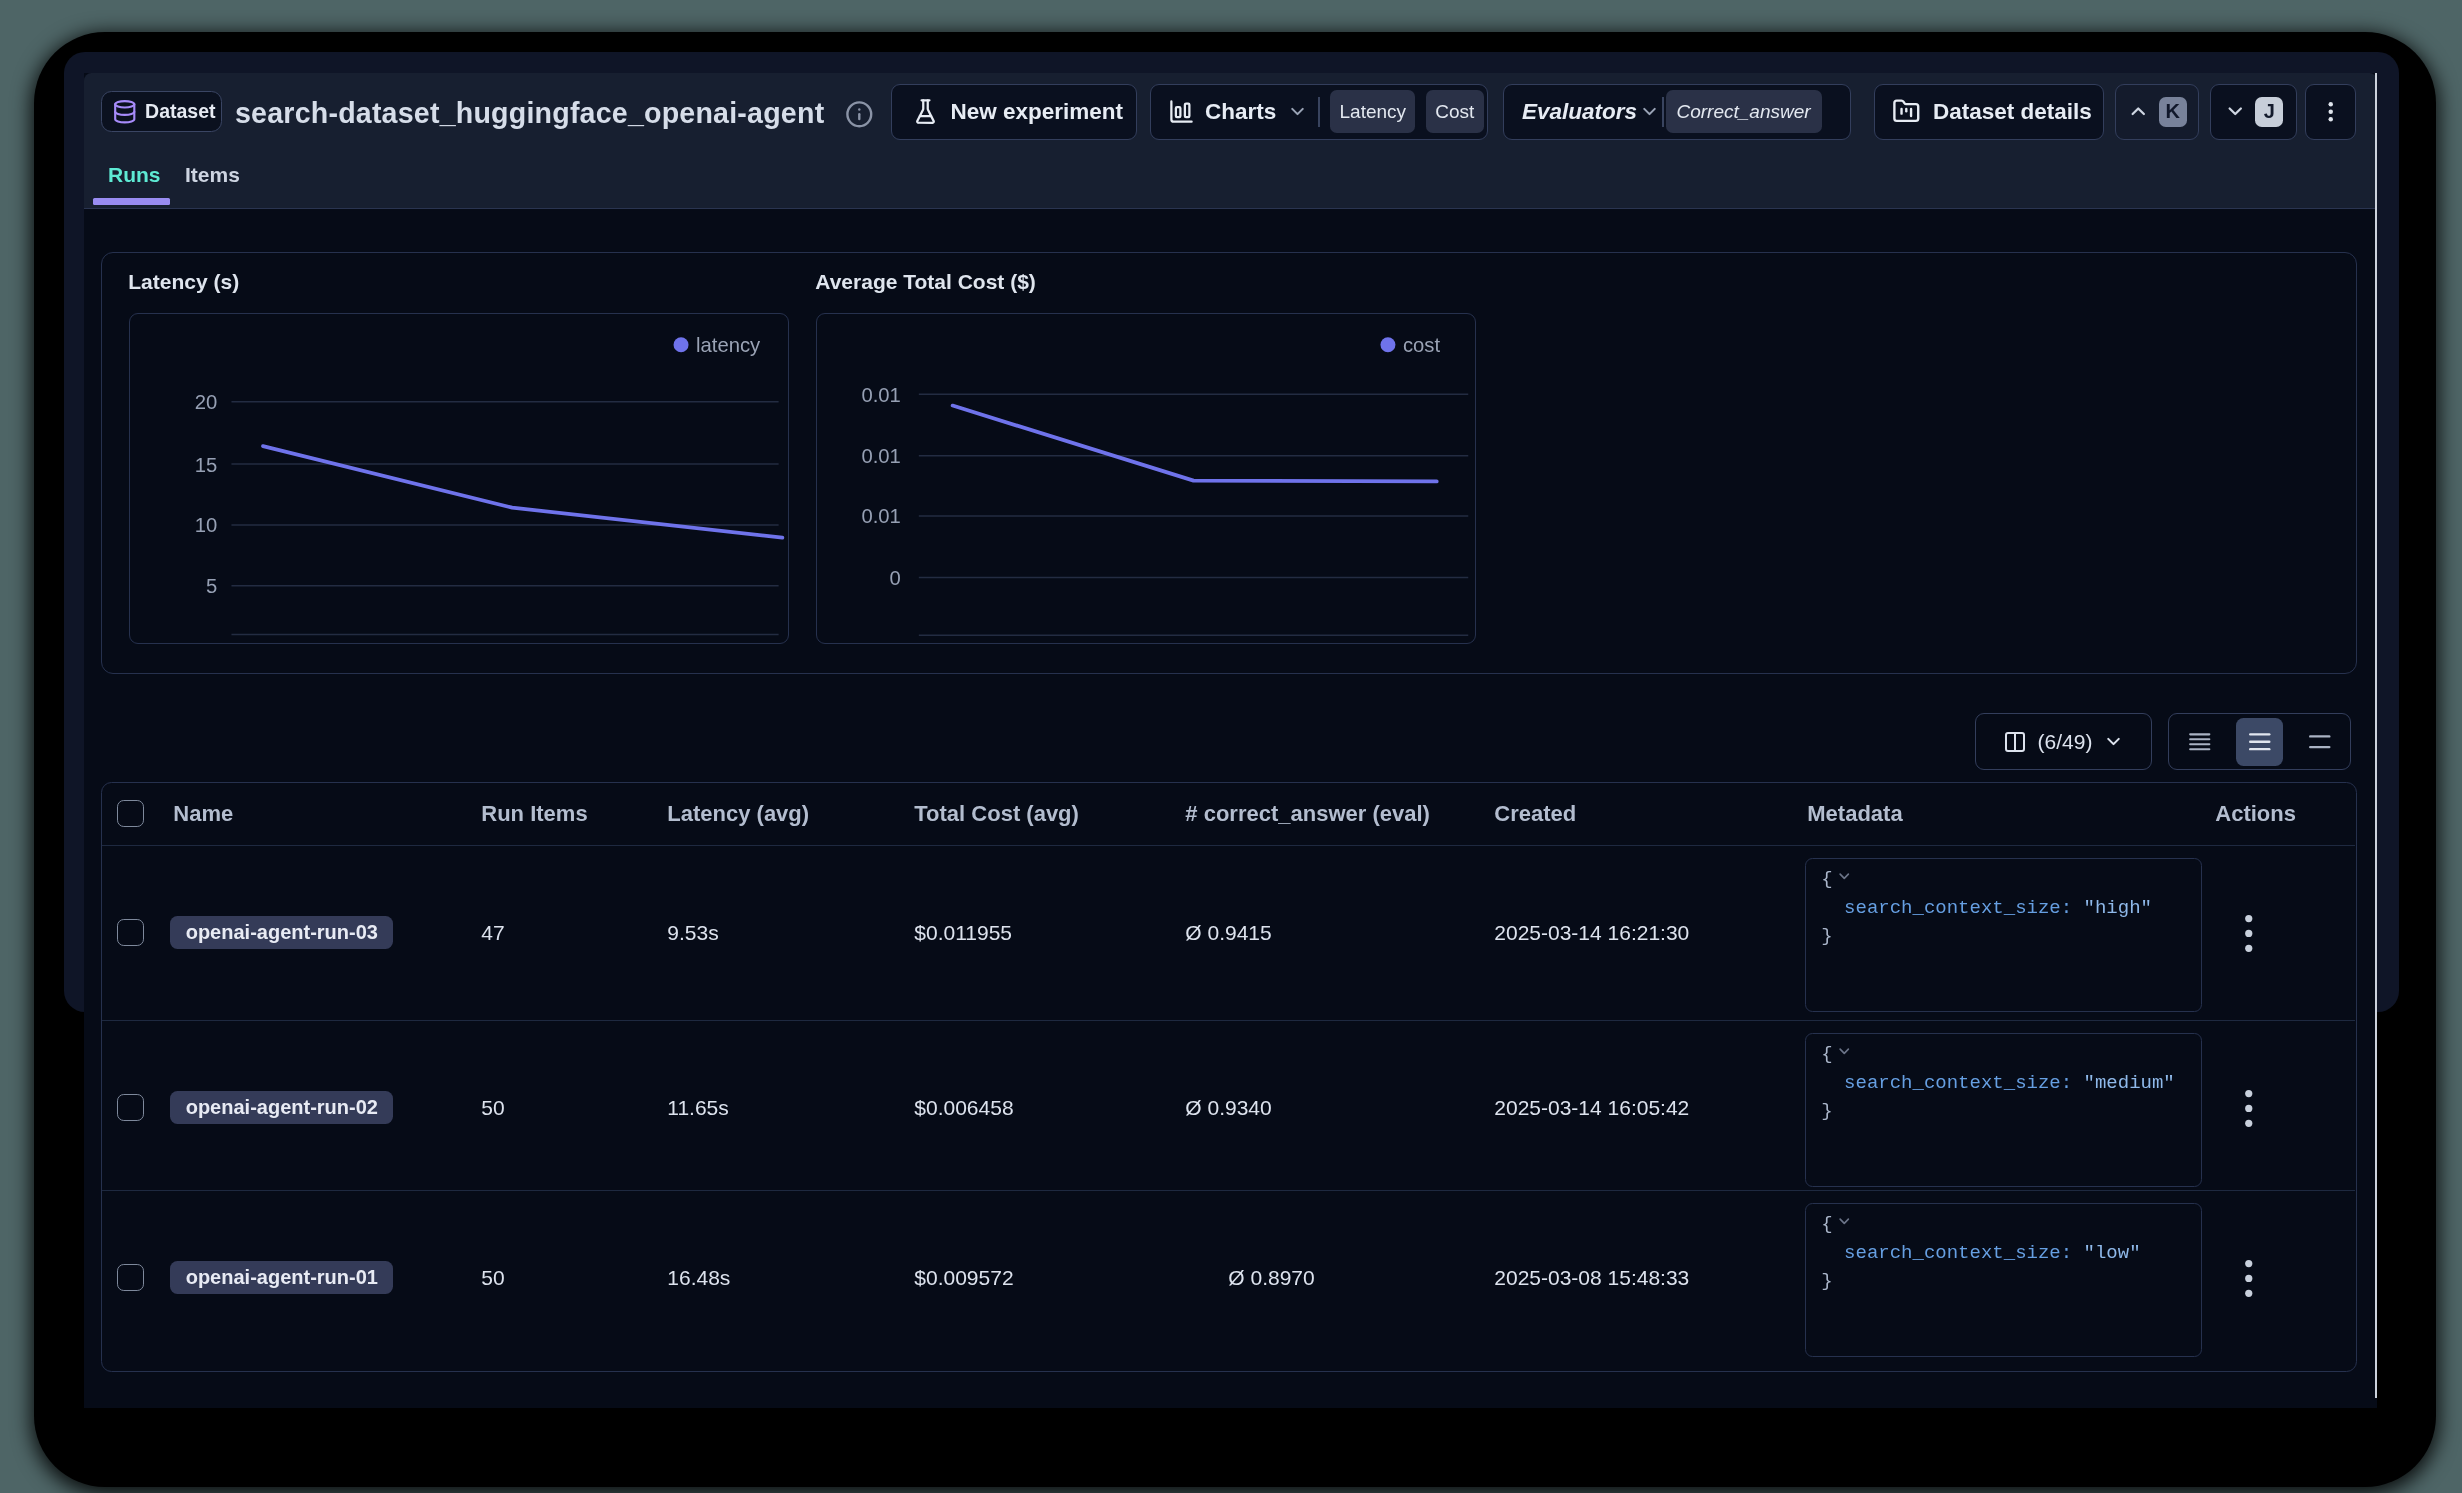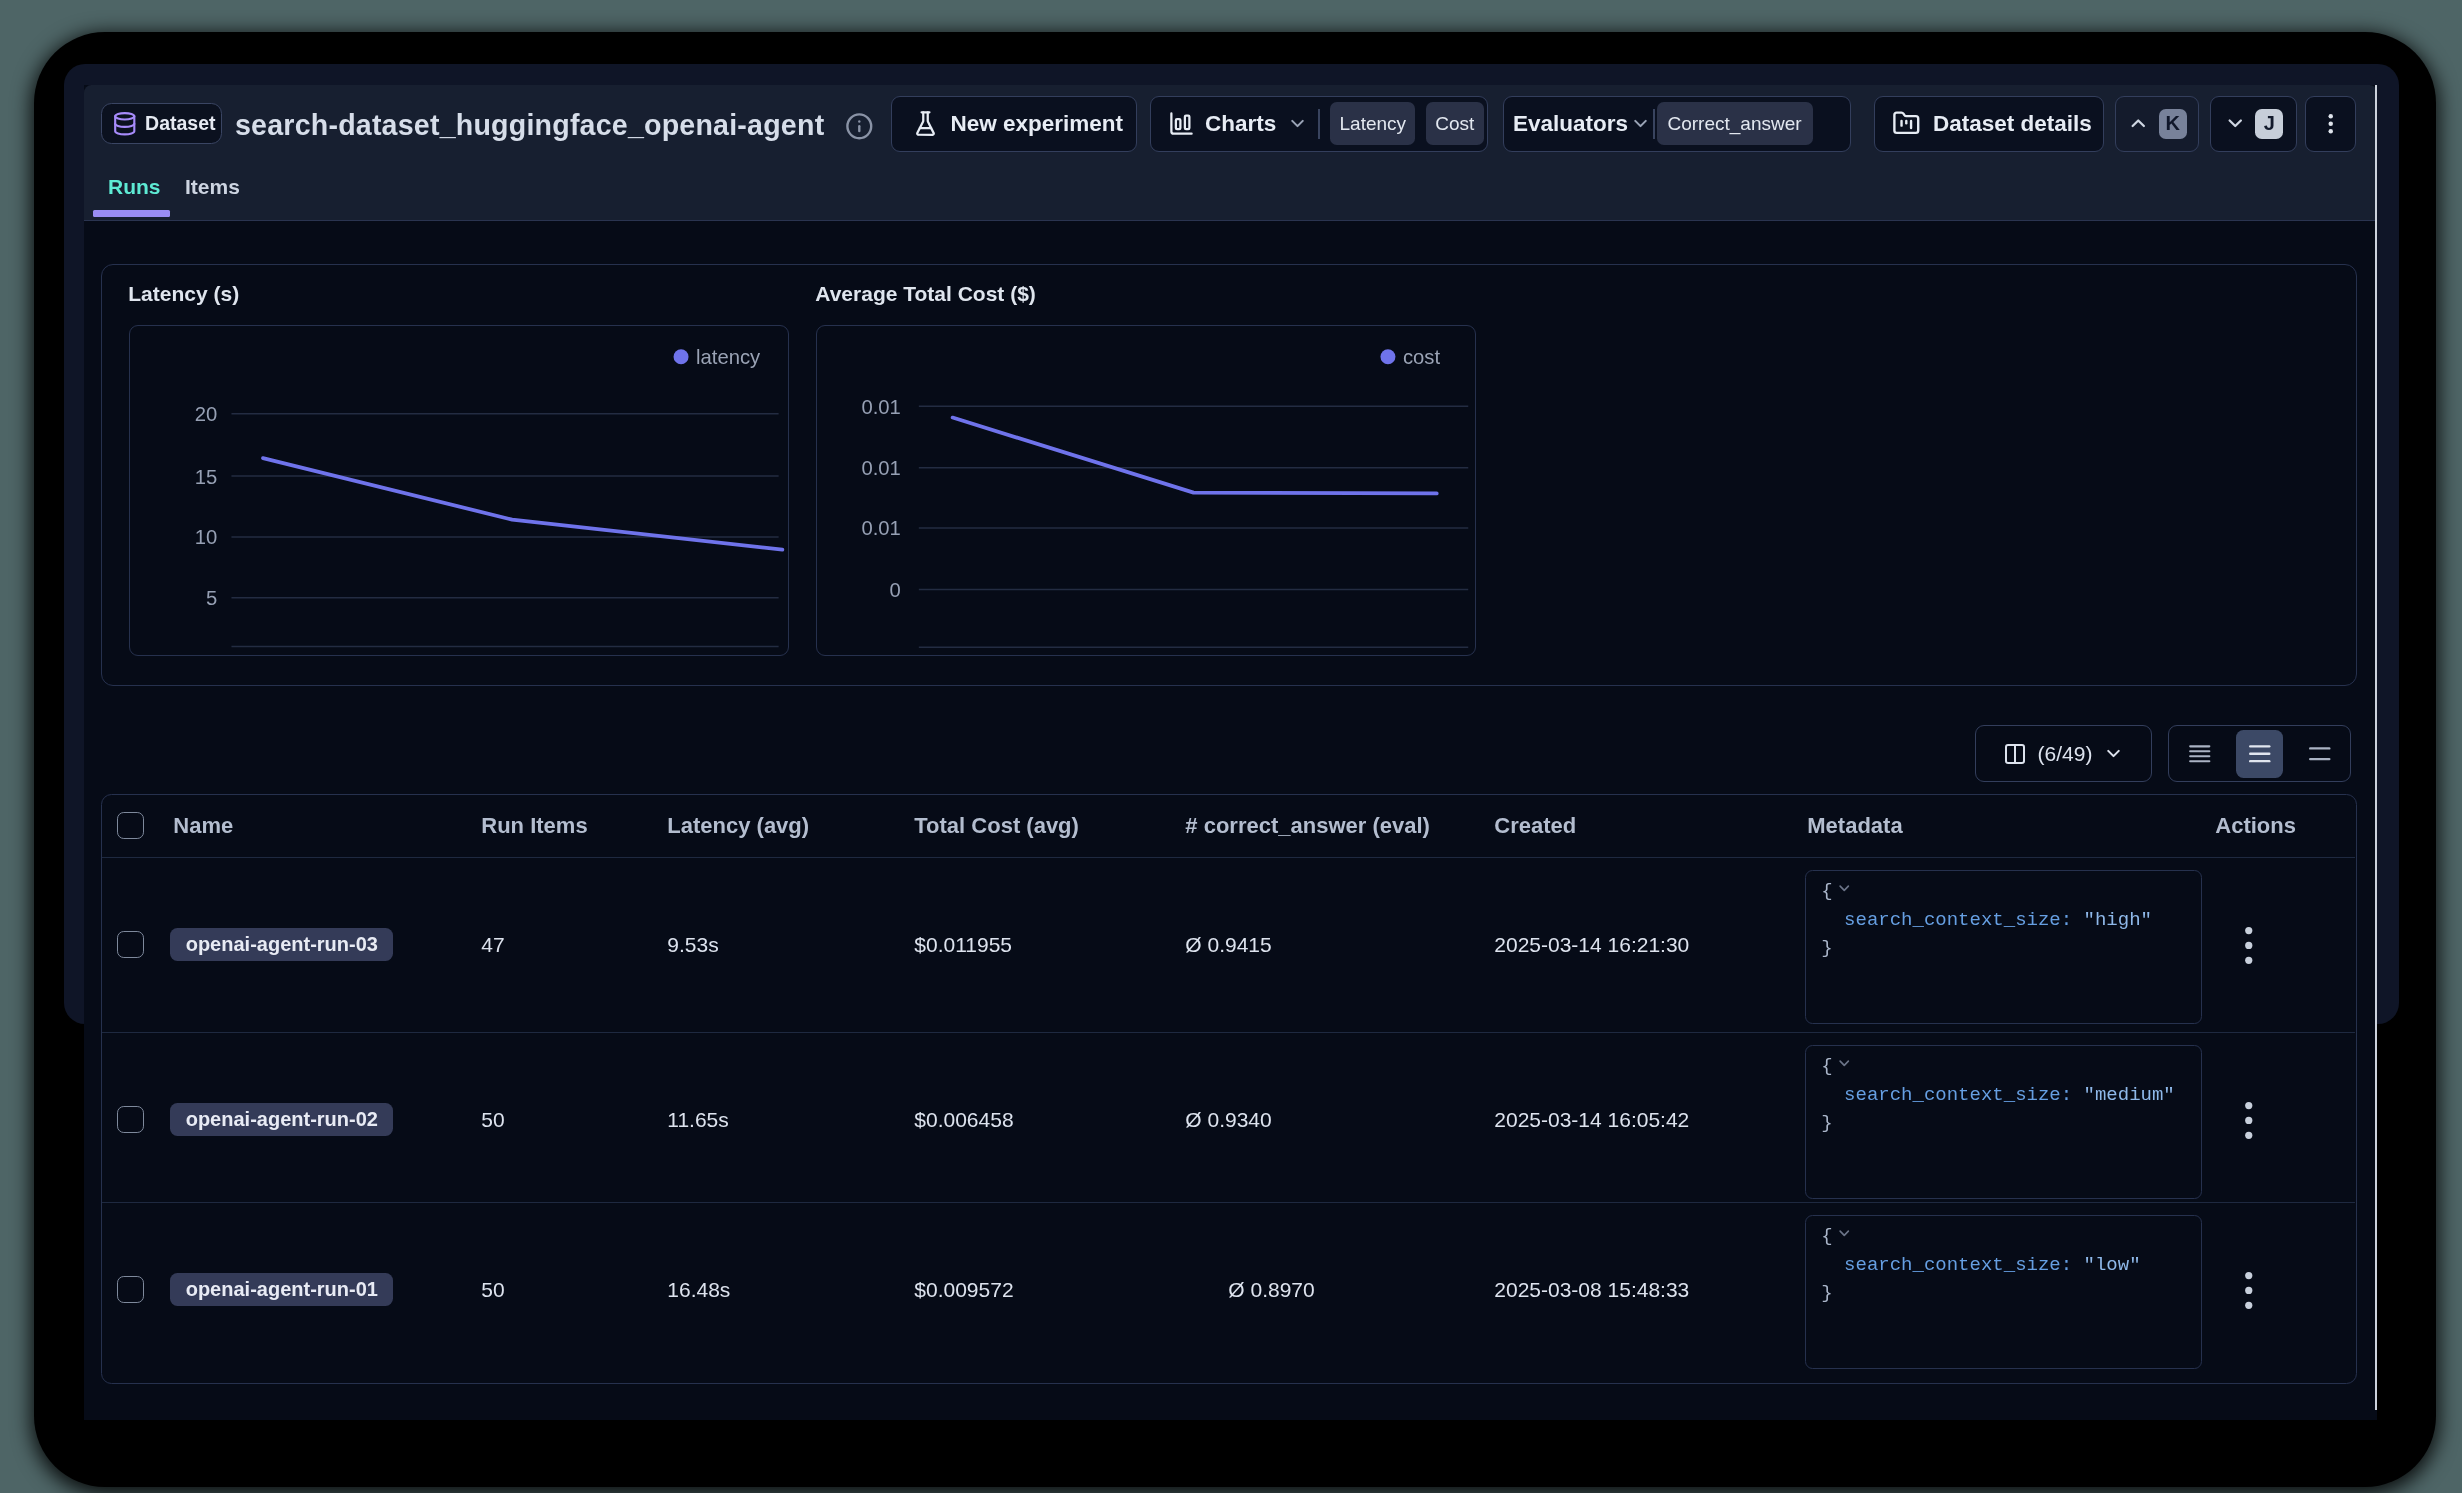--- a/index.html
+++ b/index.html
@@ -4,21 +4,21 @@
 <style>
   * { margin:0; padding:0; box-sizing:border-box; }
   html,body { width:2462px; height:1493px; overflow:hidden; }
   body { background:#4e6566; font-family:"Liberation Sans", sans-serif; position:relative; }
   #plate {
     position:absolute; left:34px; top:32px; width:2402px; height:1455px;
     background:#000; border-radius:71px;
     box-shadow: 0 4.5px 19.5px 3px rgba(0,0,0,0.85);
   }
   #win {
-    position:absolute; left:64px; top:64px; width:2335px; height:960px;
+    position:absolute; left:64px; top:52px; width:2335px; height:960px;
     background:#0f1527; border-radius:21px;
   }
   #vp {
     position:absolute; left:20px; top:21px; width:2293px; height:1335px;
     background:#060b17; overflow:hidden;
   }
   
   #hdr {
     position:absolute; left:0; top:0; width:2293px; height:136px;
     background:#171f30; border-bottom:1.5px solid #2a3450; border-radius:7.5px 7.5px 0 0;
@@ -128,21 +128,21 @@
             <rect x="7" y="8" width="4" height="9" rx="1"></rect>
           </svg>
         <span>Charts</span>
         <svg width="21" height="21" viewBox="0 0 24 24" fill="none" stroke="#9aa4b6" stroke-width="2.4" stroke-linecap="round" stroke-linejoin="round">
             <path d="M6 9l6 6 6-6"></path>
           </svg>
         <div class="vdiv"></div>
         <div class="chip" style="width:85px;">Latency</div>
         <div class="chip" style="width:58px;">Cost</div>
       </div>
-      <div class="btn" style="left:1419px; width:348px; padding-left:9px; gap:2px;">
+      <div class="btn" style="left:1419px; width:348px; padding-left:18px; gap:2px;font-style:italic;">
         <span>Evaluators</span>
         <svg width="21" height="21" viewBox="0 0 24 24" fill="none" stroke="#9aa4b6" stroke-width="2.4" stroke-linecap="round" stroke-linejoin="round">
             <path d="M6 9l6 6 6-6"></path>
           </svg>
         <div class="vdiv"></div>
         <div class="chip" style="width:156px;">Correct_answer</div>
       </div>
       <div class="btn" style="left:1790px; width:230px; padding-left:17.3px; gap:12px;">
         <svg width="28.6" height="28.6" viewBox="0 0 24 24" fill="none" stroke="#e7ecf4" stroke-width="2" stroke-linecap="round" stroke-linejoin="round">
             <path d="M20 20a2 2 0 0 0 2-2V8a2 2 0 0 0-2-2h-7.9a2 2 0 0 1-1.69-.9L9.6 3.9A2 2 0 0 0 7.93 3H4a2 2 0 0 0-2 2v13a2 2 0 0 0 2 2Z"></path>

